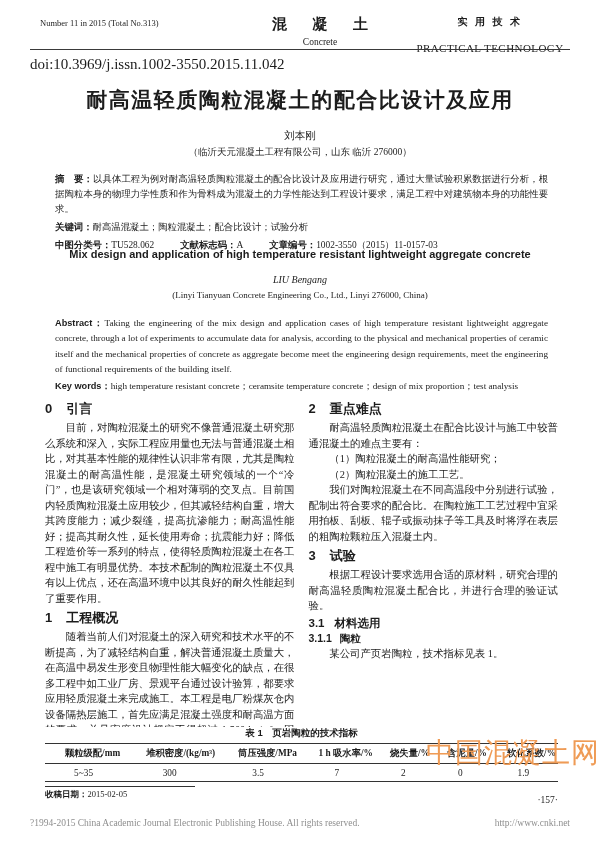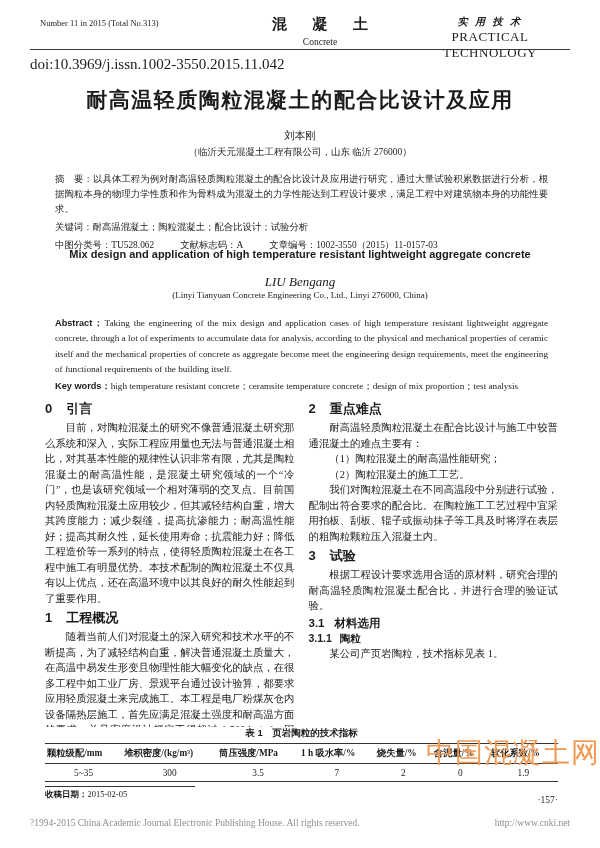--- a/index.html
+++ b/index.html
@@ -12,38 +12,38 @@
   }
   
   .jheader { position:absolute; top:15px; left:30px; right:30px; display:flex; justify-content:space-between; align-items:flex-start; }
   .jh-left { width:200px; }
   .issue-cn { font-size:9.5px; }
   .issue-en { font-size:8.5px; padding-left:10px; margin-top:3px; }
   .jh-center { text-align:center; flex:1; }
   .journal-cn { font-size:15px; font-weight:bold; letter-spacing:0.35em; margin-left:0.35em; }
   .journal-en { font-size:9.5px; margin-top:3px; }
   .jh-right { width:160px; text-align:center; }
-  .column-cn { font-size:10px; font-weight:bold; letter-spacing:0.25em;font-style:italic; }
-  .column-en { font-size:13px; margin-top:0; letter-spacing:0.04em; }
+  .column-cn { font-size:10px; font-weight:bold; letter-spacing:0.25em; }
+  .column-en { font-size:11px; margin-top:13px; letter-spacing:0.04em; }
   .jheader-rule { position:absolute; top:49px; left:30px; right:30px; border-top:1.5px solid #3a3a3a; }
   .doi-line { position:absolute; top:56px; left:30px; font-size:15px; }
 
   
   .cn-title { position:absolute; top:86px; left:0; right:0; text-align:center; font-size:21px; font-weight:bold; letter-spacing:1.5px; }
   .cn-author { position:absolute; top:129px; left:0; right:0; text-align:center; font-size:10.5px; }
   .cn-affil { position:absolute; top:146px; left:0; right:0; text-align:center; font-size:9.5px; }
 
   .cn-abs { position:absolute; top:171px; left:55px; right:52px; font-size:9.4px; line-height:15px; text-align:justify; }
-  .cn-abs .lbl { font-weight:normal; font-family:"Liberation Sans","DejaVu Sans",sans-serif; }
+  .cn-abs .lbl { font-weight:bold; font-family:"Liberation Sans","DejaVu Sans",sans-serif; }
   .cn-kw { margin-top:2px; }
   .cn-meta { margin-top:2px; display:flex; gap:26px; }
   .cn-meta .pair { white-space:nowrap; }
 
   .en-title { position:absolute; top:248px; left:30px; right:30px; text-align:center; font-size:11px; font-weight:bold; font-family:"Liberation Sans","DejaVu Sans",sans-serif; }
-  .en-author { position:absolute; top:274px; left:0; right:0; text-align:center; font-size:13px; font-style:italic; }
+  .en-author { position:absolute; top:274px; left:0; right:0; text-align:center; font-size:10px; font-style:italic; }
   .en-affil { position:absolute; top:290px; left:0; right:0; text-align:center; font-size:9px; }
 
   .en-abs { position:absolute; top:316px; left:55px; right:52px; font-size:9.2px; line-height:15.4px; text-align:justify; }
   .en-abs .lbl { font-weight:bold; font-style:normal; font-family:"Liberation Sans","DejaVu Sans",sans-serif; }
   .en-kw { margin-top:1px; }
 
   
   .columns { position:absolute; top:397px; left:45px; right:42px; height:330px; display:flex; gap:14px; overflow:hidden; }
   .col { flex:1; font-size:10.4px; line-height:15.5px; text-align:justify; }
   .col p.para { text-indent:2em; }
@@ -52,21 +52,21 @@
   .sec-h1 .sec-num { margin-right:14px; }
   .sec-h2 { font-family:"Liberation Sans","DejaVu Sans",sans-serif; font-weight:bold; font-size:11.5px; margin:2px 0 1px 0; line-height:14px; }
   .sec-h2 .sec-num { margin-right:10px; }
   .sec-h3 { font-family:"Liberation Sans","DejaVu Sans",sans-serif; font-weight:bold; font-size:10.5px; margin:2px 0 1px 0; line-height:13px; }
   .sec-h3 .sec-num { margin-right:8px; }
 
   
   .tbl-block { position:absolute; top:727px; left:45px; right:42px; }
   .tbl-caption { text-align:center; font-size:9.5px; font-weight:bold; font-family:"Liberation Sans","DejaVu Sans",sans-serif; margin-bottom:3px; }
   table.datatable { width:100%; border-collapse:collapse; border-top:1.5px solid #333; border-bottom:1.5px solid #333; font-size:9.3px; }
-  table.datatable th { font-weight:bold; border-bottom:0.8px solid #333; padding:3px 2px; text-align:left; white-space:nowrap; }
+  table.datatable th { font-weight:bold; border-bottom:0.8px solid #333; padding:3px 2px; text-align:right; white-space:nowrap; }
   table.datatable td { padding:3.5px 2px; text-align:center; }
 
   
   .footnote { position:absolute; top:786px; left:45px; font-size:8.5px; }
   .footnote-rule { width:150px; border-top:1px solid #333; margin-bottom:2px; }
   .footnote .lbl { font-weight:bold; font-family:"Liberation Sans","DejaVu Sans",sans-serif; }
   .watermark { position:absolute; top:734px; left:0; right:0; text-align:right; font-size:28px; font-family:"Liberation Sans","DejaVu Sans",sans-serif; color:#ef9b55; letter-spacing:1px; }
   .page-num { position:absolute; top:795px; right:42px; font-size:9.5px;text-align:center; }
   .copyright { position:absolute; top:818px; left:30px; right:30px; display:flex; justify-content:space-between; font-size:9.5px; color:#8e8e8e; }
 </style>

